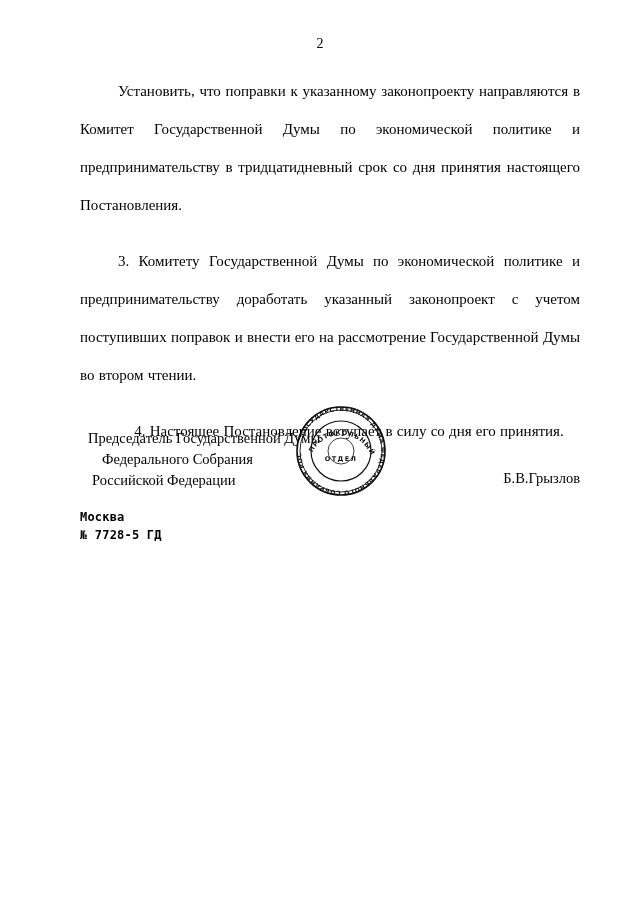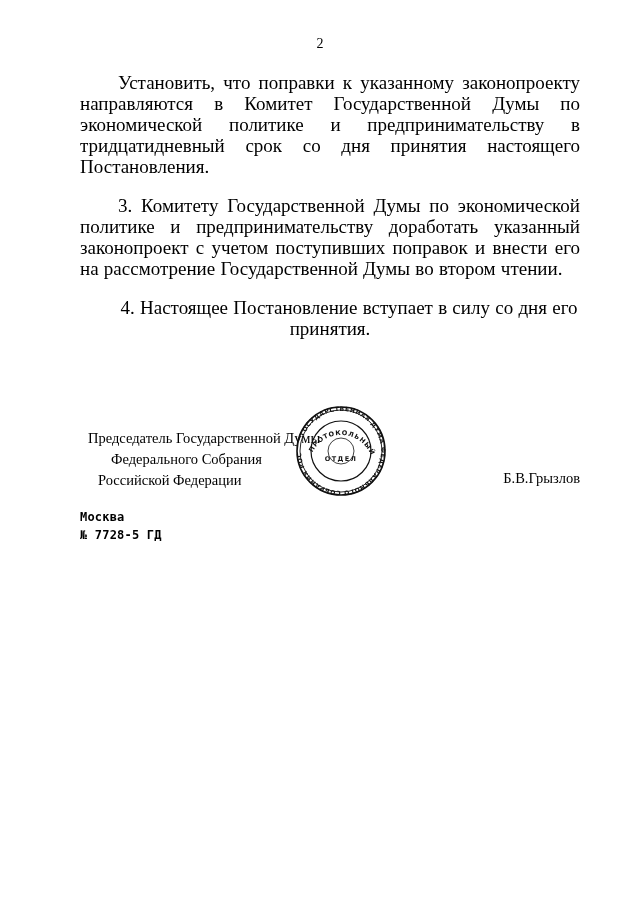--- a/index.html
+++ b/index.html
@@ -36,22 +36,22 @@
   }
 
   .body-text {
     position: absolute;
     left: 80px;
     top: 72px;
     width: 500px;
   }
 
   .para {
-    font-size: 19px;
-    line-height: 21px;
+    font-size: 15px;
+    line-height: 38px;
     text-align: justify;
     text-indent: 38px;
     margin: 0 0 0 0;
     word-spacing: 0.5px;
   }
 
   .para.p2 { margin-top: 18px; }
   .para.p3 { margin-top: 18px; text-align: center; }
 
   .signature-block {
@@ -59,22 +59,22 @@
     left: 80px;
     top: 428px;
     width: 500px;
   }
 
   .sig-lines {
     font-size: 14.5px;
     line-height: 21px;
   }
   .sig-line-1 { margin-left: 8px; }
-  .sig-line-2 { margin-left: 31px; }
-  .sig-line-3 { margin-left: 18px; }
+  .sig-line-2 { margin-left: 22px; }
+  .sig-line-3 { margin-left: 12px; }
 
   .sig-name {
     position: absolute;
     right: 0px;
     top: 42px;
     font-size: 14.5px;
     text-align: center;
   }
 
   .meta-block {

